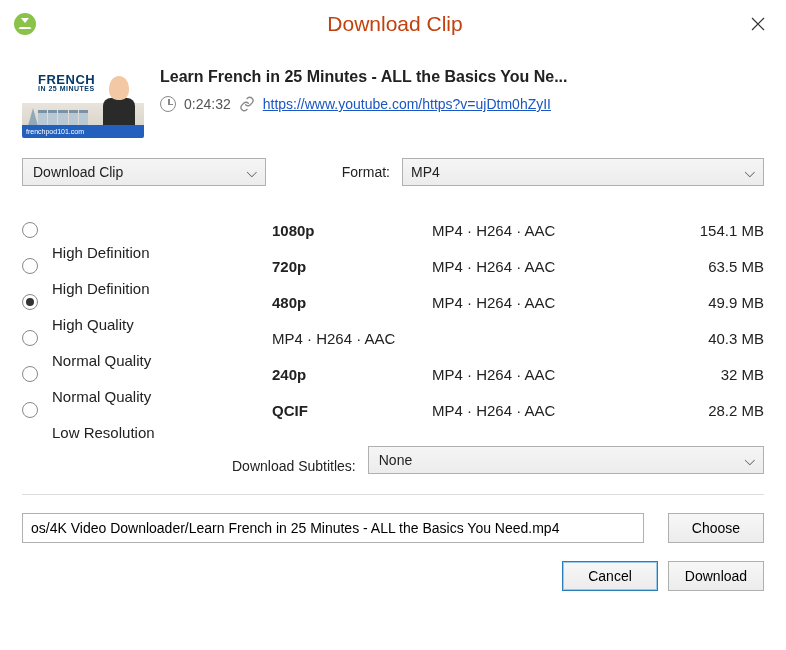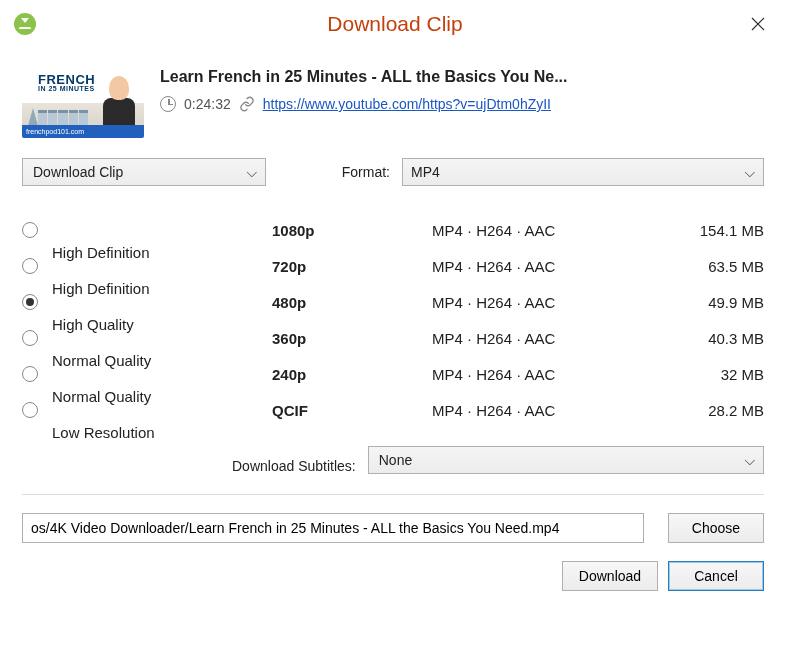--- a/index.html
+++ b/index.html
@@ -342,21 +342,20 @@
     <div class="q-row">
       <span class="radio checked"></span>
       <span class="q-label">High Quality</span>
       <span class="q-res">480p</span>
       <span class="q-codec">MP4 · H264 · AAC</span>
       <span class="q-size">49.9 MB</span>
     </div>
     <div class="q-row">
       <span class="radio"></span>
       <span class="q-label">Normal Quality</span>
-      <span class="q-res">360p</span>
       <span class="q-codec">MP4 · H264 · AAC</span>
       <span class="q-size">40.3 MB</span>
     </div>
     <div class="q-row">
       <span class="radio"></span>
       <span class="q-label">Normal Quality</span>
       <span class="q-res">240p</span>
       <span class="q-codec">MP4 · H264 · AAC</span>
       <span class="q-size">32 MB</span>
     </div>
@@ -378,15 +377,15 @@
 </div>
 
 <div class="hr"></div>
 
 <div class="path-row">
   <input class="path-input" value="os/4K Video Downloader/Learn French in 25 Minutes - ALL the Basics You Need.mp4" style="">
   <button class="btn">Choose</button>
 </div>
 
 <div class="footer-row">
+  <button class="btn btn-primary">Cancel</button>
   <button class="btn">Download</button>
-  <button class="btn btn-primary">Cancel</button>
 </div>
 
 </body></html>

